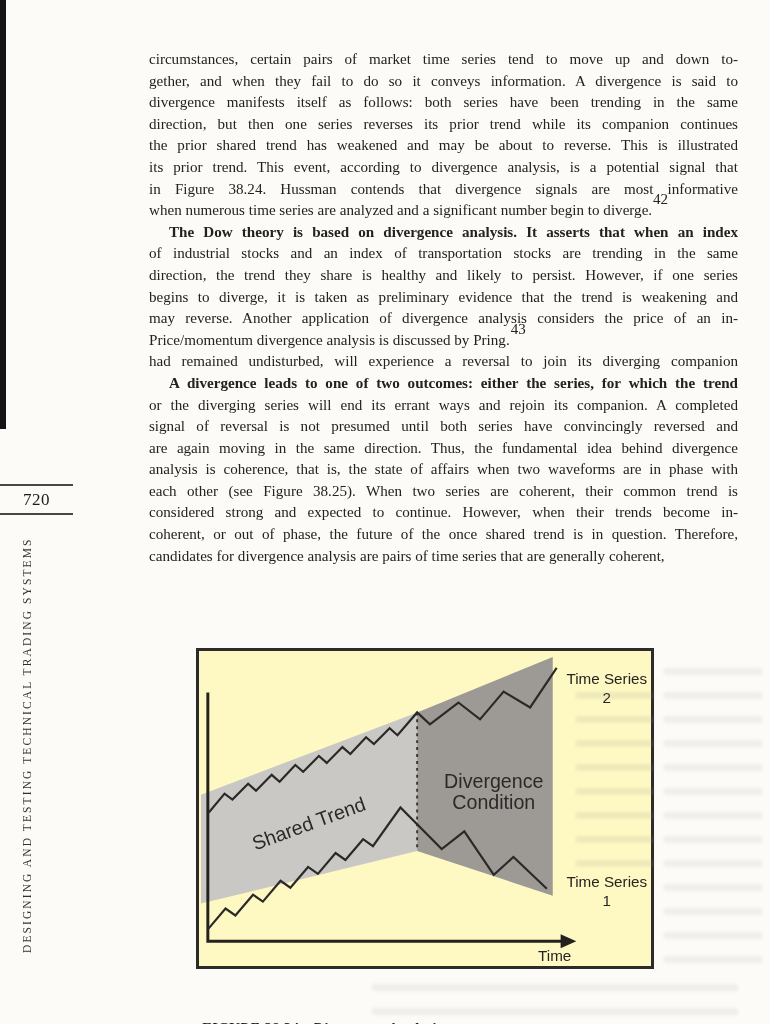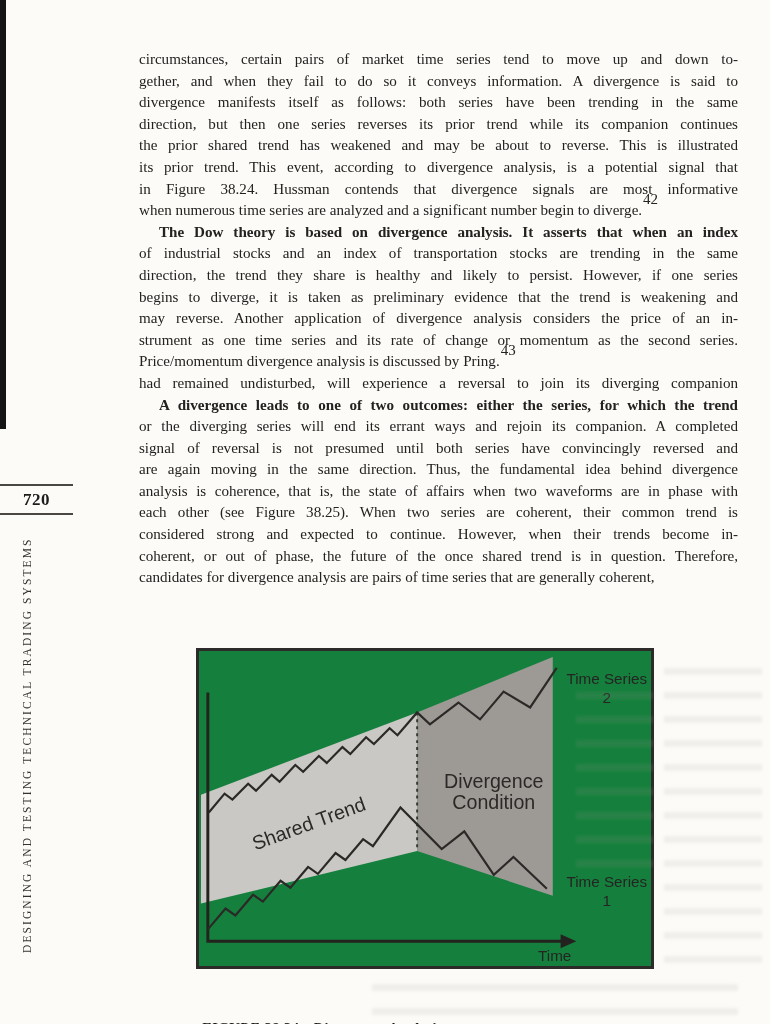--- a/index.html
+++ b/index.html
@@ -8,42 +8,42 @@
     background:#fcfbf8;overflow:hidden;
     font-family:"Liberation Serif", serif;color:#262422;
   }
   
   .edge-bar{position:absolute;left:0;top:0;width:6px;height:429px;background:#141414;}
   
   .folio{
     position:absolute;left:0;top:484px;width:73px;
     border-top:2px solid #4a4743;border-bottom:2px solid #4a4743;
     padding:4px 0 3px 0;text-align:center;
-    font-weight:bold;font-size:17px;letter-spacing:.5px;color:#1e1c1a;
+    font-weight:normal;font-size:17px;letter-spacing:.5px;color:#1e1c1a;
   }
   
   .running-head{
     position:absolute;left:21px;top:521px;height:432px;width:18px;
     writing-mode:vertical-rl;transform:rotate(180deg);
     font-size:11.5px;letter-spacing:2.1px;color:#35322e;
     font-family:"Liberation Serif", serif;white-space:nowrap;
   }
   
   .body-text{
     position:absolute;left:139px;top:49px;width:599px;
     font-size:15.1px;line-height:21.6px;color:#242220;
   }
-  .body-text .line{text-align:justify;text-align-last:justify;height:21.6px;overflow:visible;}
+  .body-text .line{text-align:justify;text-align-last:justify;height:21.6px;overflow:visible;margin-left:10px;}
   .body-text .line.last{text-align-last:left;}
   .body-text .line.indent{text-indent:20px;font-weight:bold;}
   .body-text sup{font-size:15px;line-height:0;position:relative;top:-5px;margin-left:1px;}
   
   .figure-wrap{
     position:absolute;left:196px;top:648px;width:458px;height:321px;
-    border:3px solid #2d2b29;background:#15803d;box-sizing:border-box;
+    border:3px solid #2d2b29;background:#fef9c3;box-sizing:border-box;
   }
   .figure-wrap svg{display:block;width:100%;height:100%;}
   .fig-caption{
     position:absolute;left:201px;top:1020px;width:520px;
     font-size:15px;font-weight:bold;color:#1d1b19;letter-spacing:.2px;font-style:italic;
   }
   .fig-caption .cap-label{margin-right:14px;}
   
   .ghost{
     position:absolute;filter:blur(1.6px);opacity:.5;pointer-events:none;
@@ -74,21 +74,20 @@
       <div class="line">direction, but then one series reverses its prior trend while its companion continues</div>
       <div class="line">the prior shared trend has weakened and may be about to reverse. This is illustrated</div>
       <div class="line">its prior trend. This event, according to divergence analysis, is a potential signal that</div>
       <div class="line">in Figure 38.24. Hussman contends that divergence signals are most informative</div>
       <div class="line last">when numerous time series are analyzed and a significant number begin to diverge.<sup>42</sup></div>
       <div class="line indent">The Dow theory is based on divergence analysis. It asserts that when an index</div>
       <div class="line">of industrial stocks and an index of transportation stocks are trending in the same</div>
       <div class="line">direction, the trend they share is healthy and likely to persist. However, if one series</div>
       <div class="line">begins to diverge, it is taken as preliminary evidence that the trend is weakening and</div>
       <div class="line">may reverse. Another application of divergence analysis considers the price of an in-</div>
-      <div class="line">strument as one time series and its rate of change or momentum as the second series.</div>
       <div class="line last">Price/momentum divergence analysis is discussed by Pring.<sup>43</sup></div>
       <div class="line">had remained undisturbed, will experience a reversal to join its diverging companion</div>
       <div class="line indent">A divergence leads to one of two outcomes: either the series, for which the trend</div>
       <div class="line">or the diverging series will end its errant ways and rejoin its companion. A completed</div>
       <div class="line">signal of reversal is not presumed until both series have convincingly reversed and</div>
       <div class="line">are again moving in the same direction. Thus, the fundamental idea behind divergence</div>
       <div class="line">analysis is coherence, that is, the state of affairs when two waveforms are in phase with</div>
       <div class="line">each other (see Figure 38.25). When two series are coherent, their common trend is</div>
       <div class="line">considered strong and expected to continue. However, when their trends become in-</div>
       <div class="line">coherent, or out of phase, the future of the once shared trend is in question. Therefore,</div>

